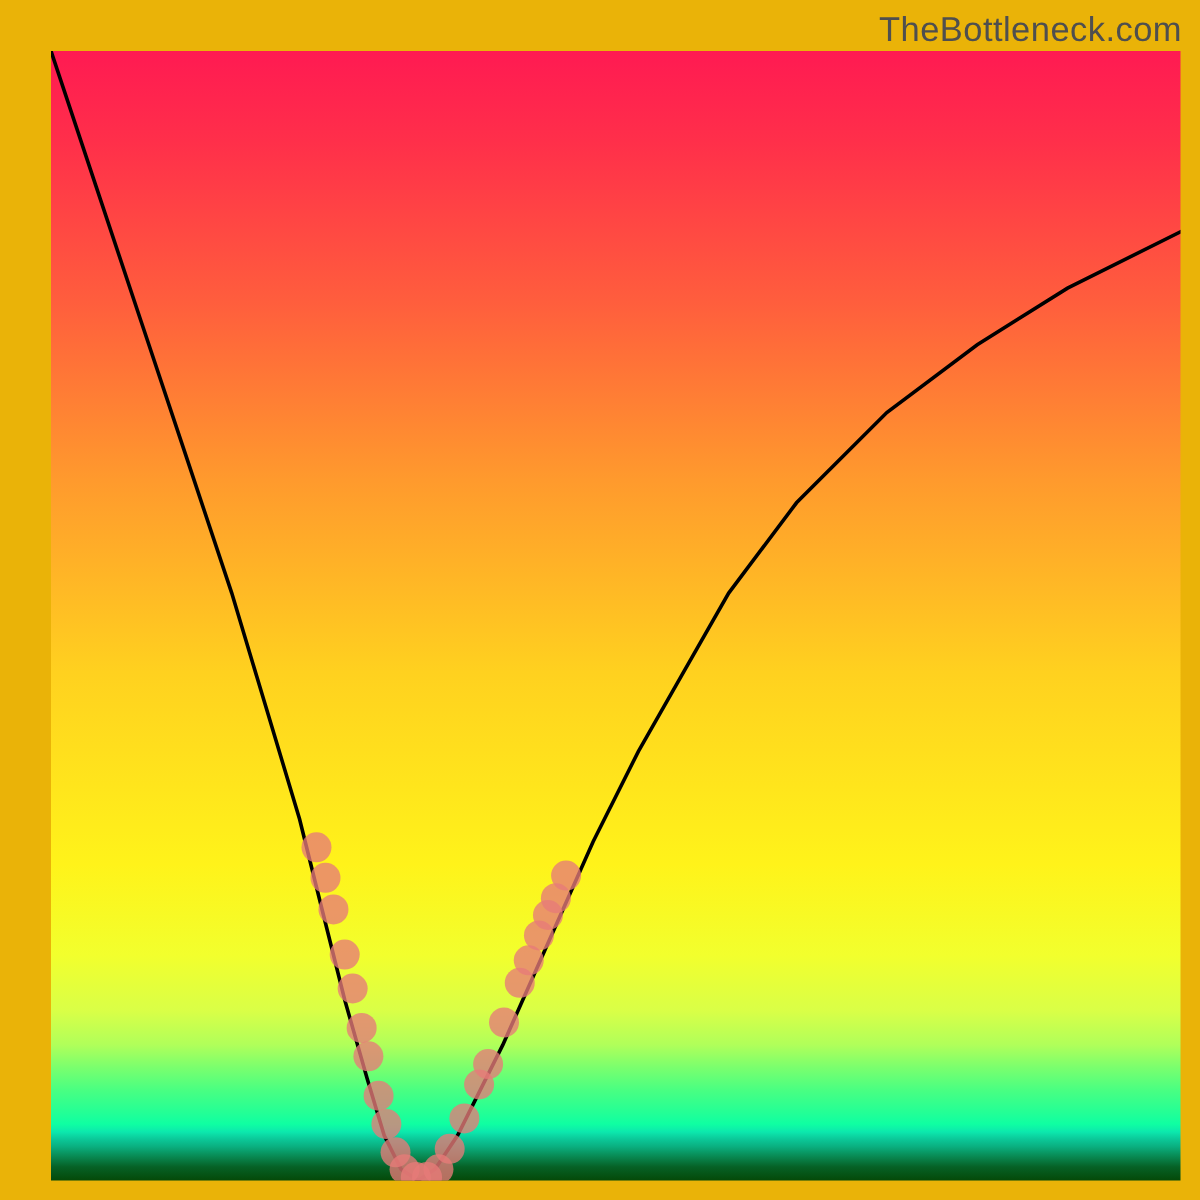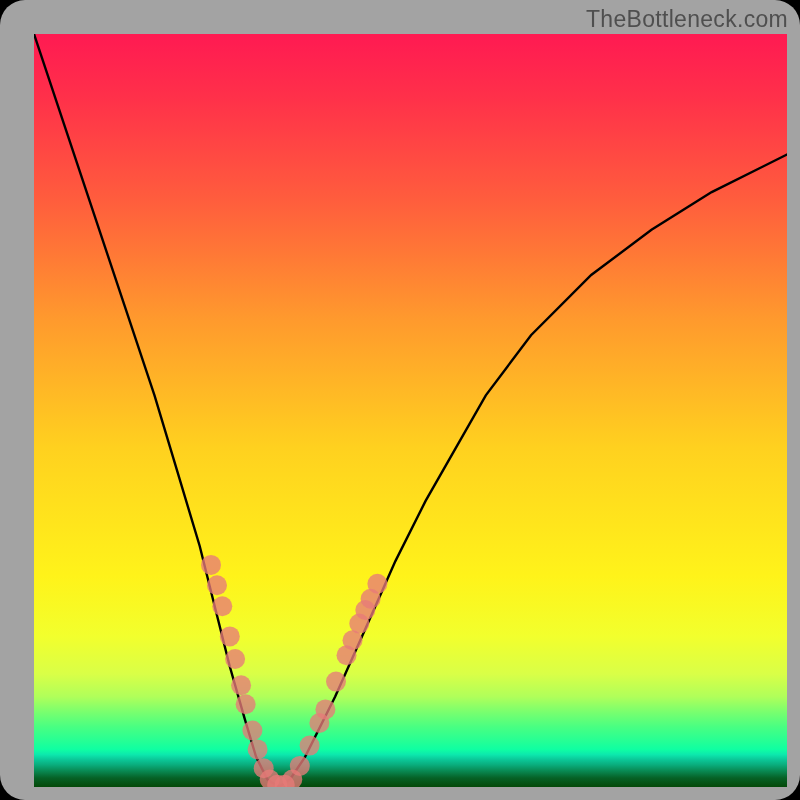--- a/index.html
+++ b/index.html
@@ -7,22 +7,21 @@
     padding: 0;
     width: 800px;
     height: 800px;
     overflow: hidden;
     background: #000;
     font-family: Arial, Helvetica, sans-serif;
   }
   .frame {
     position: absolute;
     inset: 0;
-    background: #a3a3a3;
-    border-radius: 25px;
+    background: #eab308;
   }
   .plot {
     position: absolute;
     left: 34px;
     top: 34px;
     width: 753px;
     height: 753px;
     
     background: linear-gradient(
       to bottom,

